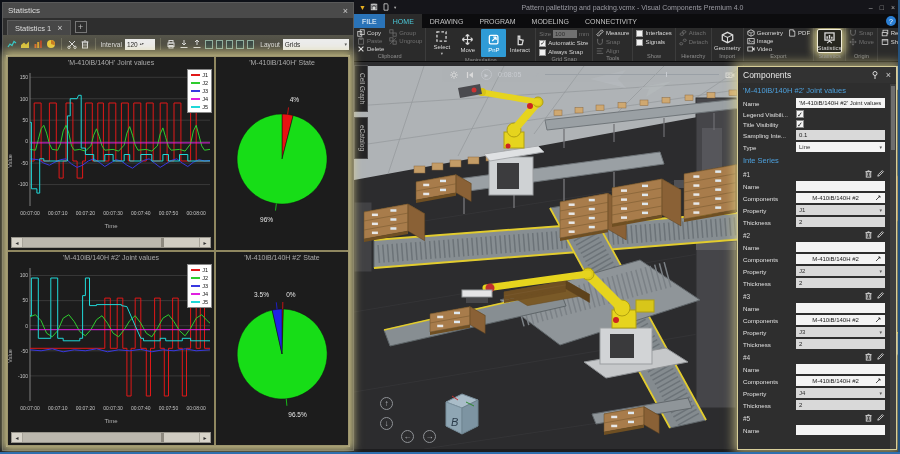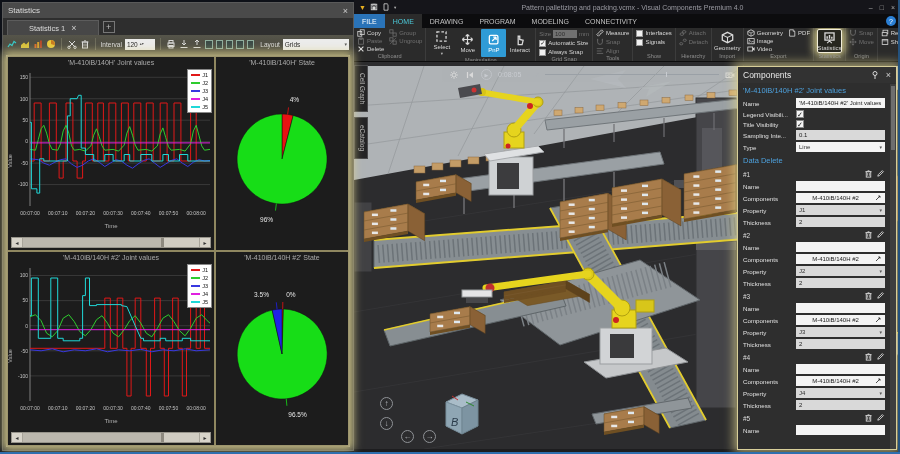--- a/index.html
+++ b/index.html
@@ -7,21 +7,21 @@
 .screen{position:relative;width:900px;height:454px;background:#0e1118;overflow:hidden;}
 .edge-b{position:absolute;left:0;right:0;bottom:0;height:2px;background:#2f6fae;z-index:50;}
 .edge-r{position:absolute;top:0;right:0;bottom:0;width:2px;background:#24527e;z-index:50;}
 svg text{font-family:"Liberation Sans",sans-serif;}
 
 
 .stats-win{position:absolute;left:2px;top:2px;width:352px;height:449px;background:#3d3d3d;border:1px solid #5a5a5a;display:flex;flex-direction:column;z-index:20;}
 .stats-titlebar{height:15px;background:#4a4a4a;display:flex;align-items:center;justify-content:space-between;padding:0 5px;color:#ddd;font-size:8px;flex-shrink:0;}
 .xbtn{color:#ccc;font-size:9px;cursor:default;}
 .stats-tabs{height:17px;background:#2e2e2e;display:flex;align-items:flex-end;gap:4px;padding:1px 4px 0;flex-shrink:0;}
-.stats-tab{background:#474747;color:#ddd;font-size:7.5px;padding:2px 21px;display:flex;gap:6px;align-items:center;border:1px solid #5c5c5c;border-bottom:none;}
+.stats-tab{background:#474747;color:#ddd;font-size:7.5px;padding:2px 7px;display:flex;gap:6px;align-items:center;border:1px solid #5c5c5c;border-bottom:none;}
 .addtab{width:12px;height:12px;border:1px solid #777;color:#bbb;font-size:9px;display:flex;align-items:center;justify-content:center;margin-bottom:2px;}
 .stats-toolbar{height:18px;background:linear-gradient(#56554a,#45443c);display:flex;align-items:center;gap:3px;padding:0 4px;color:#ddd;font-size:6.5px;flex-shrink:0;}
 .tbico{display:flex;align-items:center;}
 .tbsep{width:1px;height:12px;background:#6d6c5c;margin:0 2px;}
 .tbfield{background:#ececec;color:#222;height:11px;display:flex;align-items:center;padding:0 2px;font-size:6.5px;}
 .spin{display:flex;flex-direction:column;font-size:4px;color:#555;line-height:1;margin-left:2px;}
 .layout-select{width:84px;justify-content:space-between;}
 .sqbtn{width:9px;height:9px;border:1px solid #8fae9e;background:#3a4a46;}
 .chart-grid{position:absolute;left:3px;top:52px;right:3px;bottom:3px;display:grid;grid-template-columns:206px 1fr;grid-template-rows:1fr 1fr;gap:2px;background:#8f8760;padding:2px;box-shadow:0 0 9px 3px rgba(224,214,142,.85), inset 0 0 4px rgba(255,250,200,.5);}
 .cell{background:#1c1c1c;position:relative;overflow:hidden;}
@@ -945,21 +945,21 @@
         <label>Sampling Inte...</label>
         <span class="pfield gray">0.1</span>
       </div>
       <div class="prow">
         <label>Type</label>
         <span class="pfield sel">
           <span>Line</span>
           <span class="dd">▾</span>
         </span>
       </div>
-      <div class="blue">Data Delete</div>
+      <div class="blue">Inte Series</div>
       <div id="seriesList">
           <div>
             <div class="series-head">
               <span>#1</span>
               <span class="sp"></span>
               <span><svg width="9" height="9" viewBox="0 0 10 10">
                   <rect x="2.5" y="3" width="5" height="6" fill="none" stroke="#d9d9d9" stroke-width="1"></rect>
                   <path d="M1.5 3 L8.5 3 M4 1.8 L6 1.8 M4 4.5 L4 7.5 M6 4.5 L6 7.5" stroke="#d9d9d9" stroke-width="0.8" fill="none"></path>
                 </svg></span>
               <span style="margin-left: 3px;"><svg width="9" height="9" viewBox="0 0 10 10">

